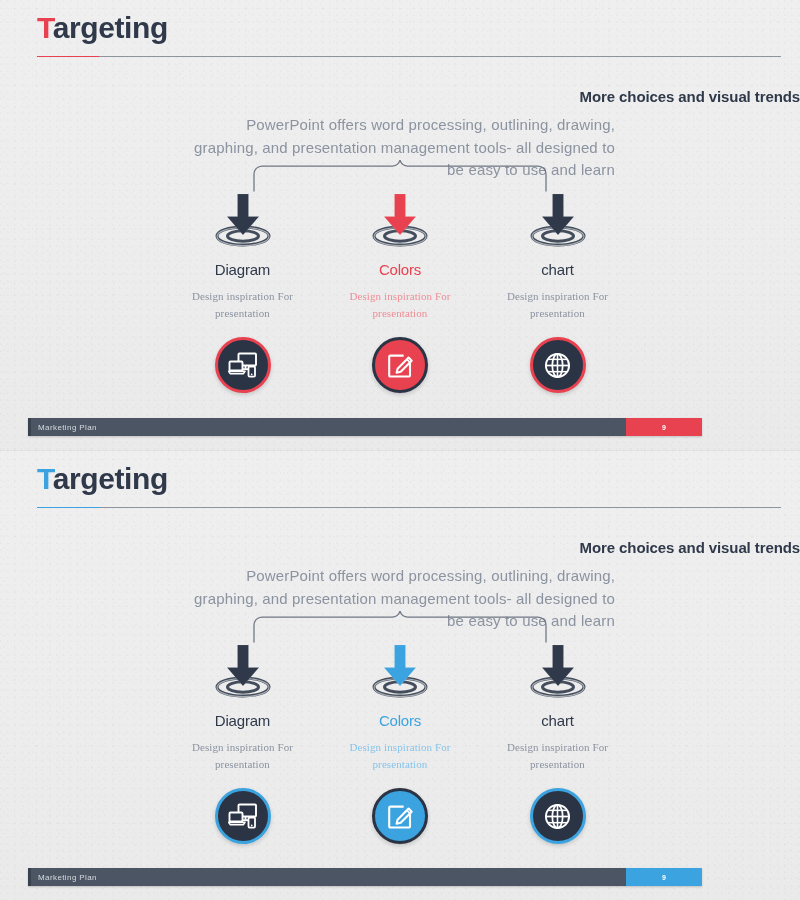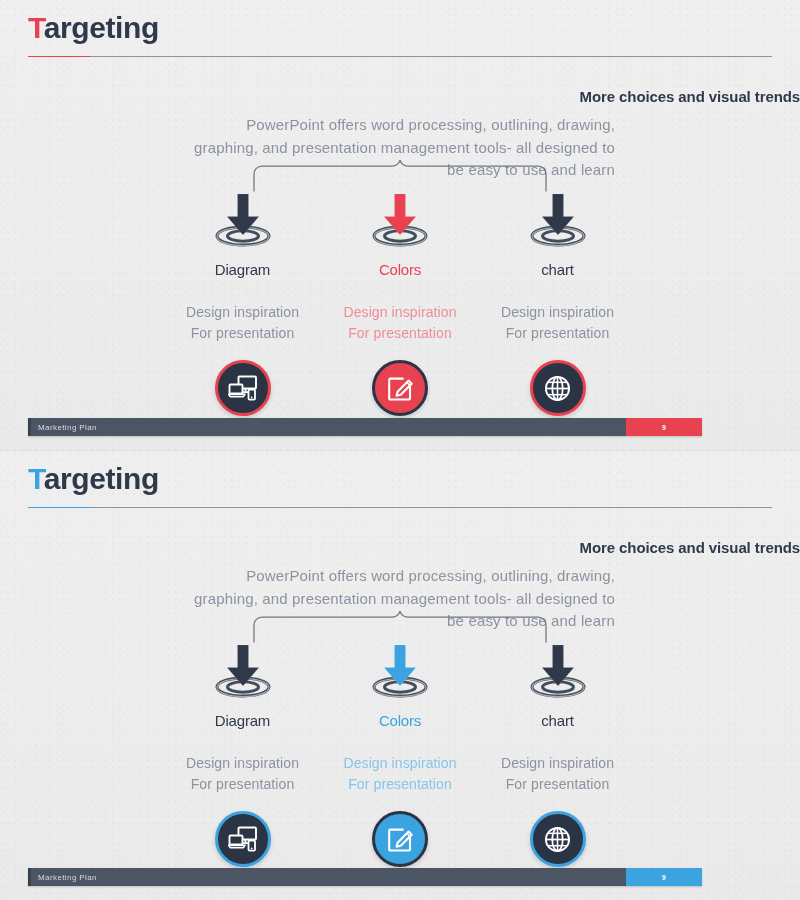--- a/index.html
+++ b/index.html
@@ -32,21 +32,21 @@
       radial-gradient(circle at 85% 66%, rgba(0,0,0,0.015) 0 1px, transparent 1px),
       linear-gradient(180deg, #efefef 0%, #ededed 55%, #eaeaea 100%);
     background-size: 7px 7px, 9px 9px, 11px 11px, 13px 13px, 100% 100%;
     overflow: hidden;
   }
   .slide.second { border-top: 1px solid #e2e2e2; }
 
   
   .slide-header {
     position: absolute;
-    left: 28px;
+    left: 37px;
     top: 10px;
     width: 744px;
   }
   .slide-title {
     font-size: 30px;
     font-weight: bold;
     letter-spacing: -0.4px;
     color: #2f394a;
     line-height: 1.22;
     white-space: pre;
@@ -124,27 +124,28 @@
   .arrow-wrap svg { display: block; width: 72px; height: 58px; }
 
   .col-title {
     margin-top: 13px;
     font-size: 15px;
     font-weight: normal;
     color: #2f394a;
     letter-spacing: -0.2px;
   }
   .col-desc {
-    margin-top: 24px;
+    margin-top: 10px;
     width: 120px;
     text-align: center;
-    font-size: 14px;
+    font-size: 11px;
     line-height: 1.5;
     color: #8b93a0;
     letter-spacing: 0.1px;
+    font-family: Liberation Serif, serif;
   }
 
   
   .badge {
     margin-top: 16px;
     width: 56px;
     height: 56px;
     border-radius: 50%;
     display: flex;
     align-items: center;

